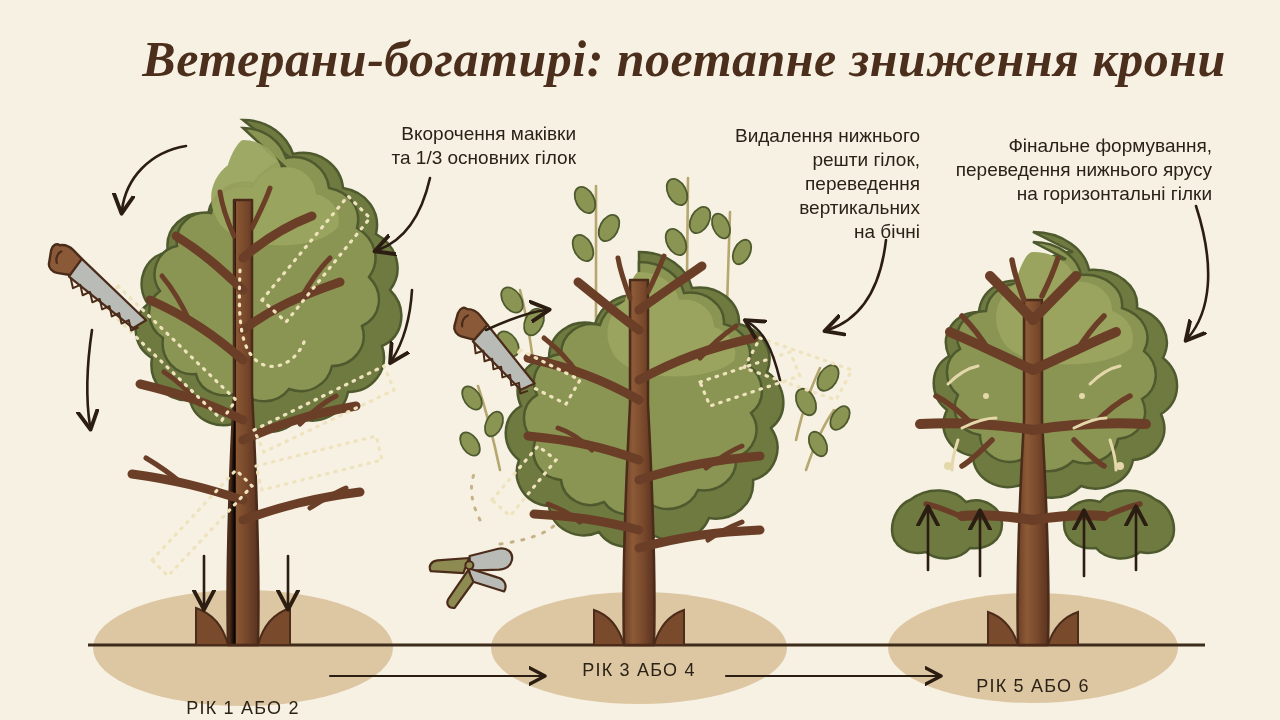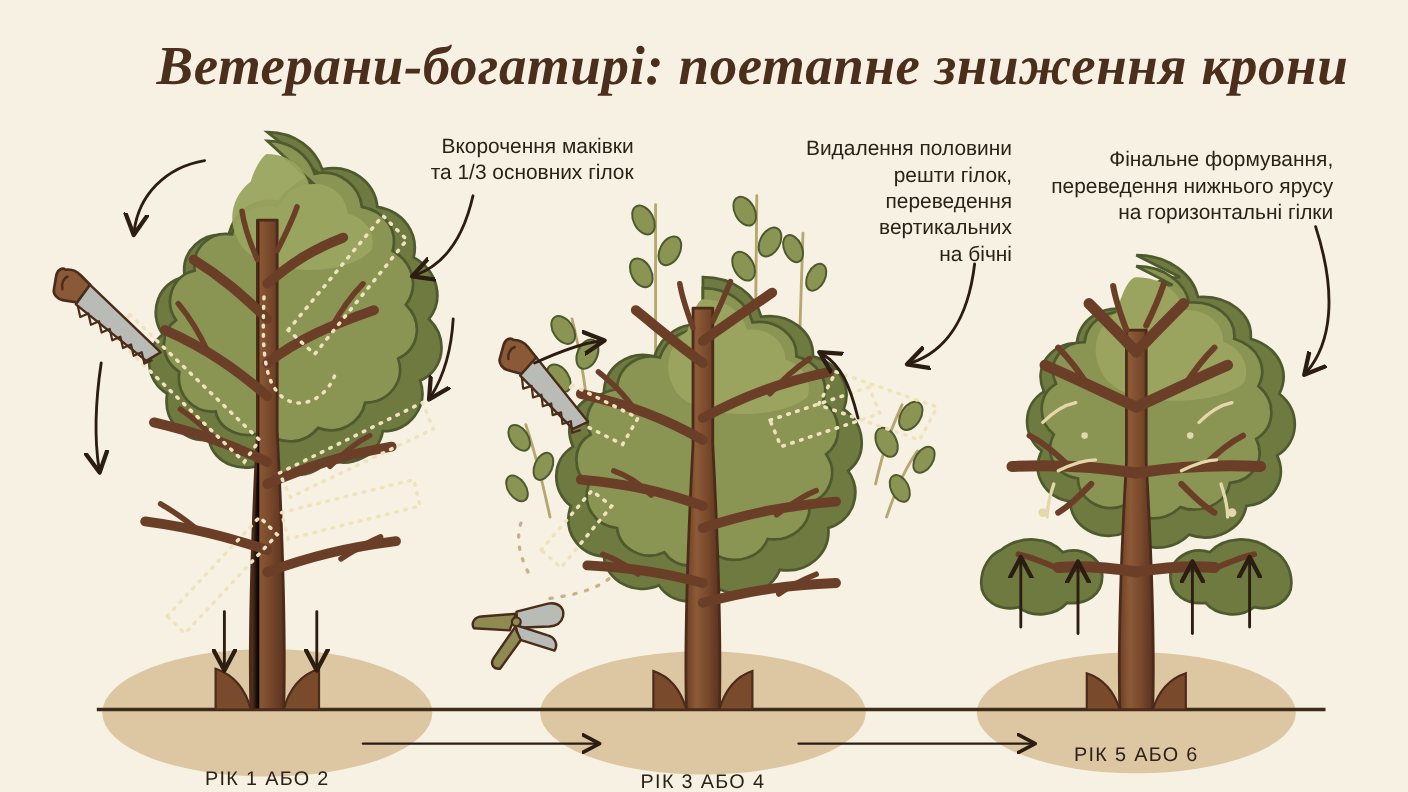--- a/index.html
+++ b/index.html
@@ -42,21 +42,21 @@
     position:absolute;
     font-size:18px;
     letter-spacing:1.2px;
     color:#2b2217;
     font-family:"Liberation Sans", sans-serif;
     white-space:nowrap;
     top:670px;
     transform:translate(-50%,-50%);
   }
   .sl1{left:243px;margin-top:38px;}
-  .sl2{left:639px;margin-top:41px;}
+  .sl2{left:639px;}
   .sl3{left:1033px;margin-top:16px;}
 </style>
 </head>
 <body>
 
 <div id="stage">
 
   <svg id="art" viewBox="0 0 1280 720">
     <defs>
       <linearGradient id="trunkg" x1="0" y1="0" x2="1" y2="0">
@@ -362,21 +362,21 @@
     <g fill="none" stroke="#2b1d12" stroke-width="2.2" stroke-linecap="round" marker-end="url(#ah)">
       <path d="M330 676 L542 676"></path>
       <path d="M726 676 L938 676"></path>
     </g>
   </svg>
 
   <div class="title">Ветерани-богатирі: поетапне зниження крони</div>
 
   <div class="anno anno1">Вкорочення маківки
 та 1/3 основних гілок</div>
-  <div class="anno anno2">Видалення половини
+  <div class="anno anno2">Видалення нижнього
 решти гілок,
 переведення
 вертикальних
 на бічні</div>
   <div class="anno anno3">Фінальне формування,
 переведення нижнього ярусу
 на горизонтальні гілки</div>
 
   <div class="stage-label sl1">РІК 1 АБО 2</div>
   <div class="stage-label sl2">РІК 3 АБО 4</div>

